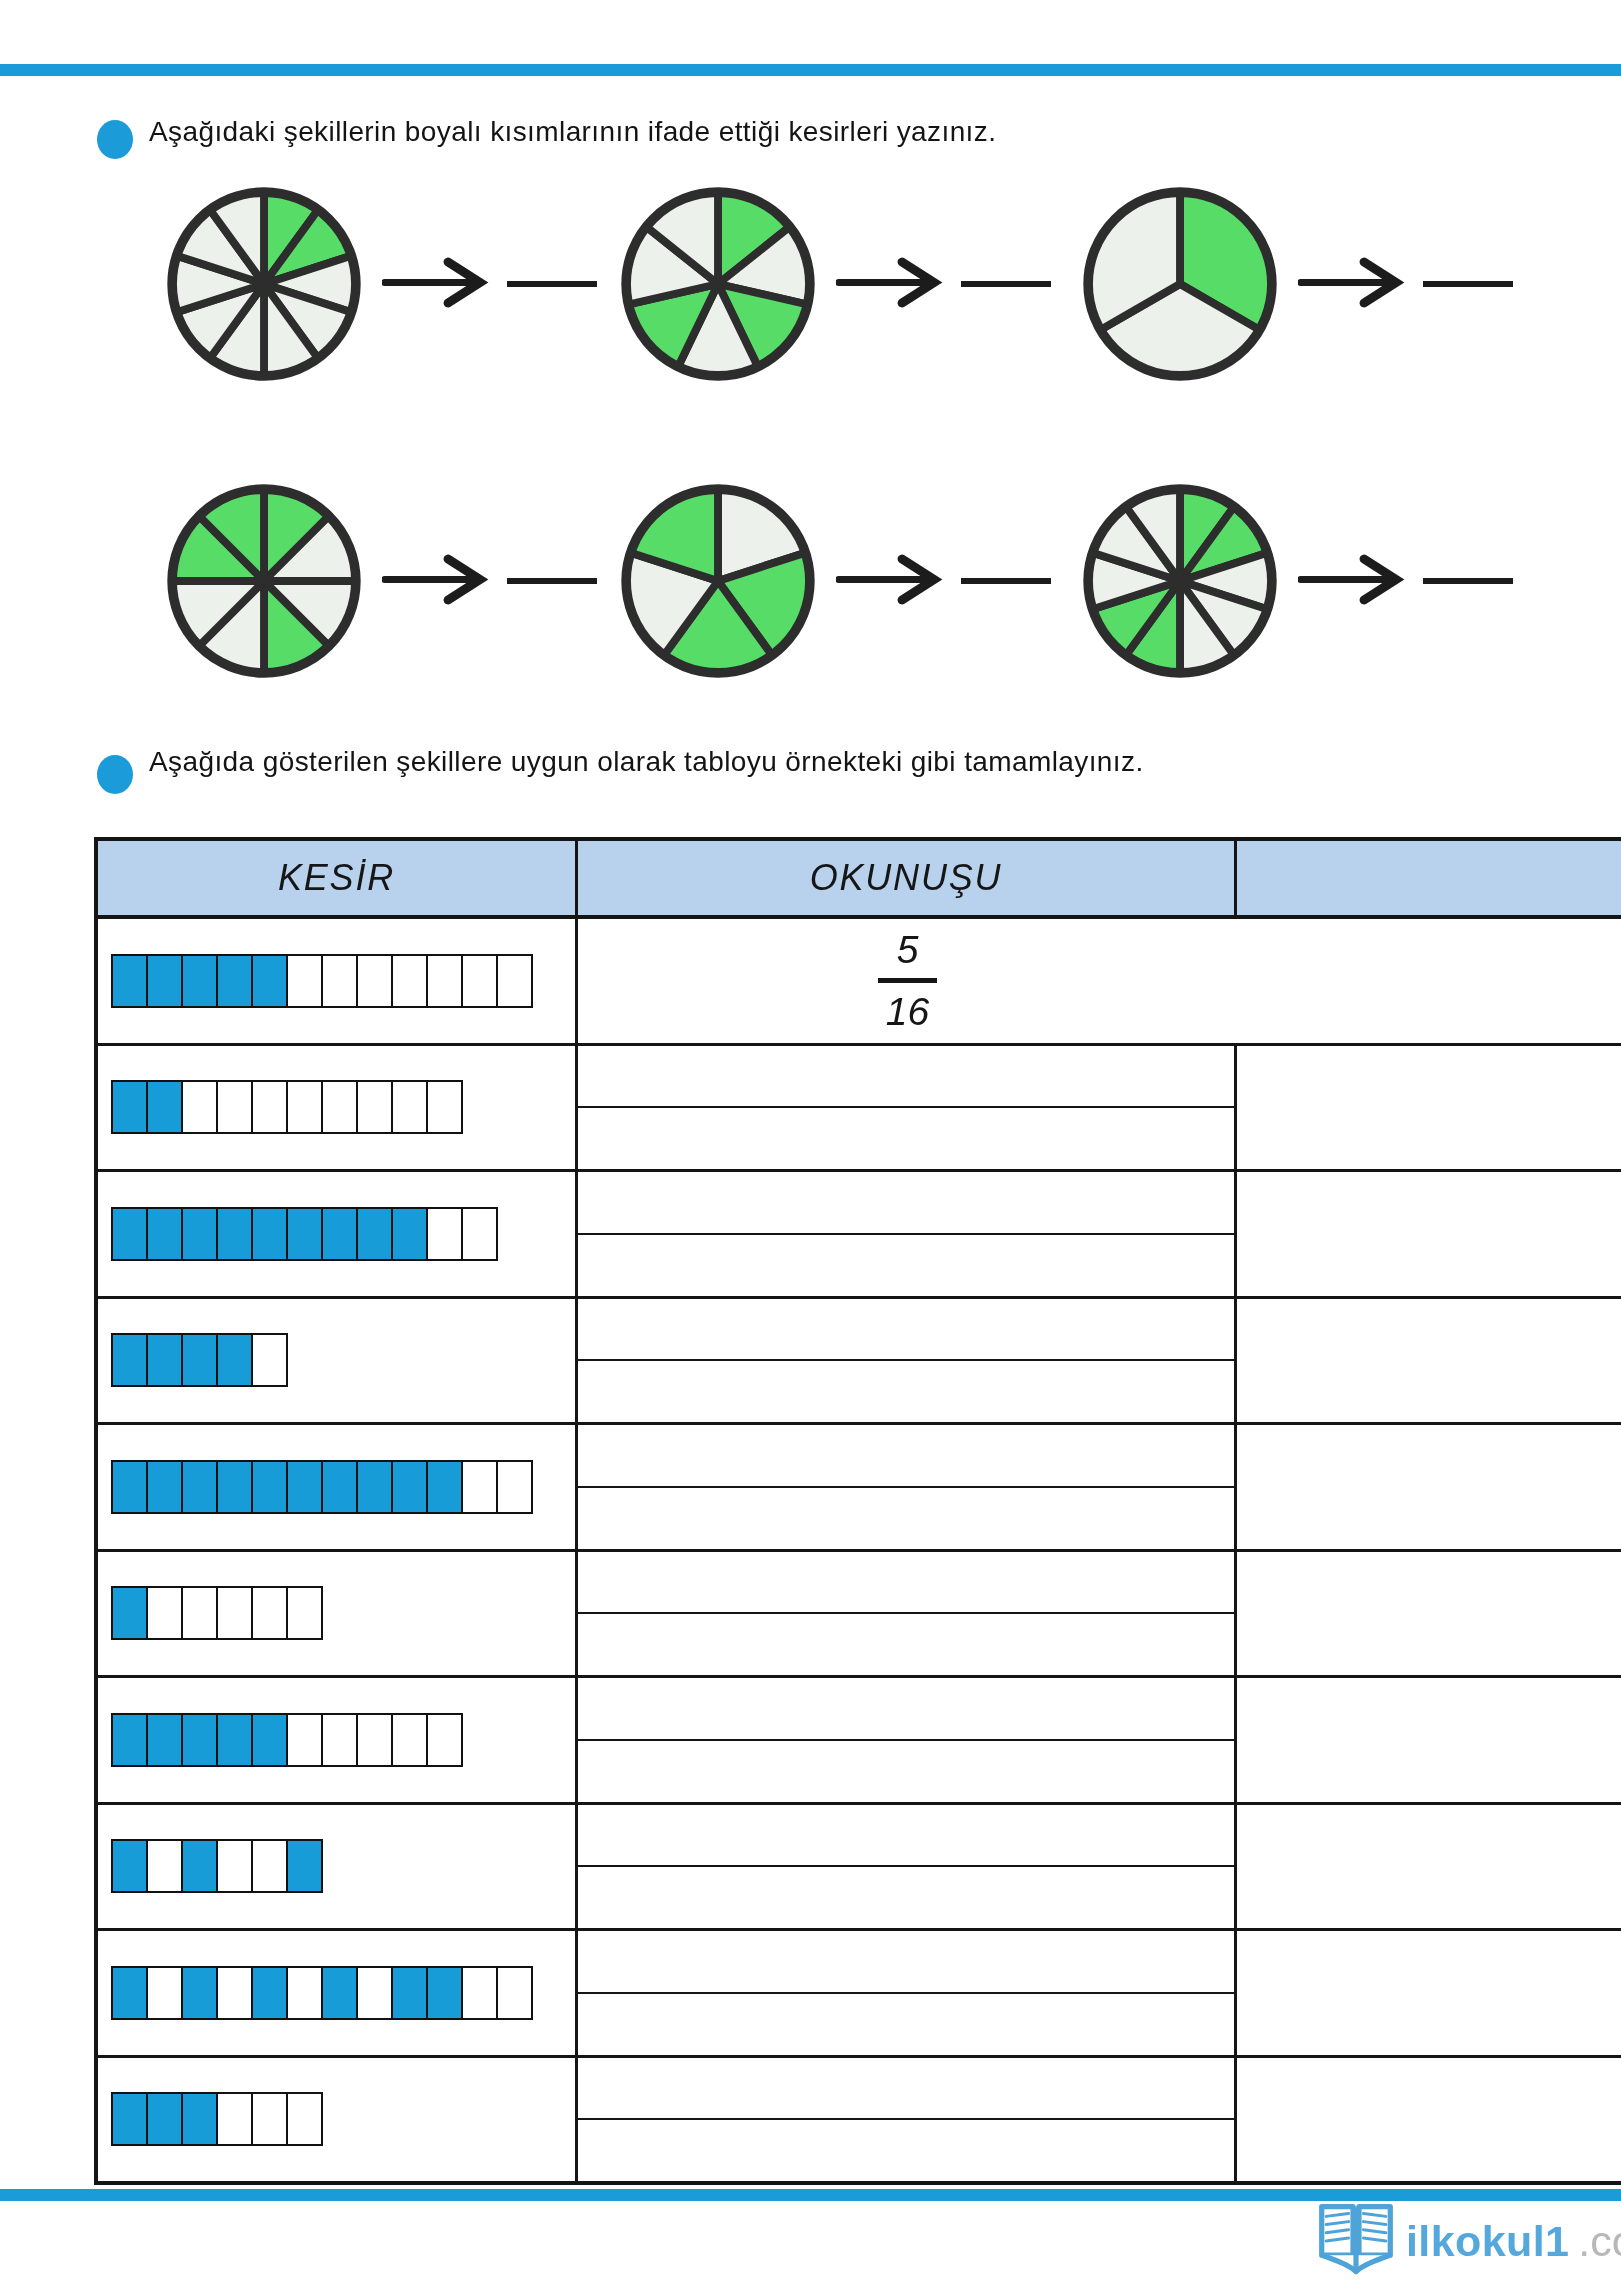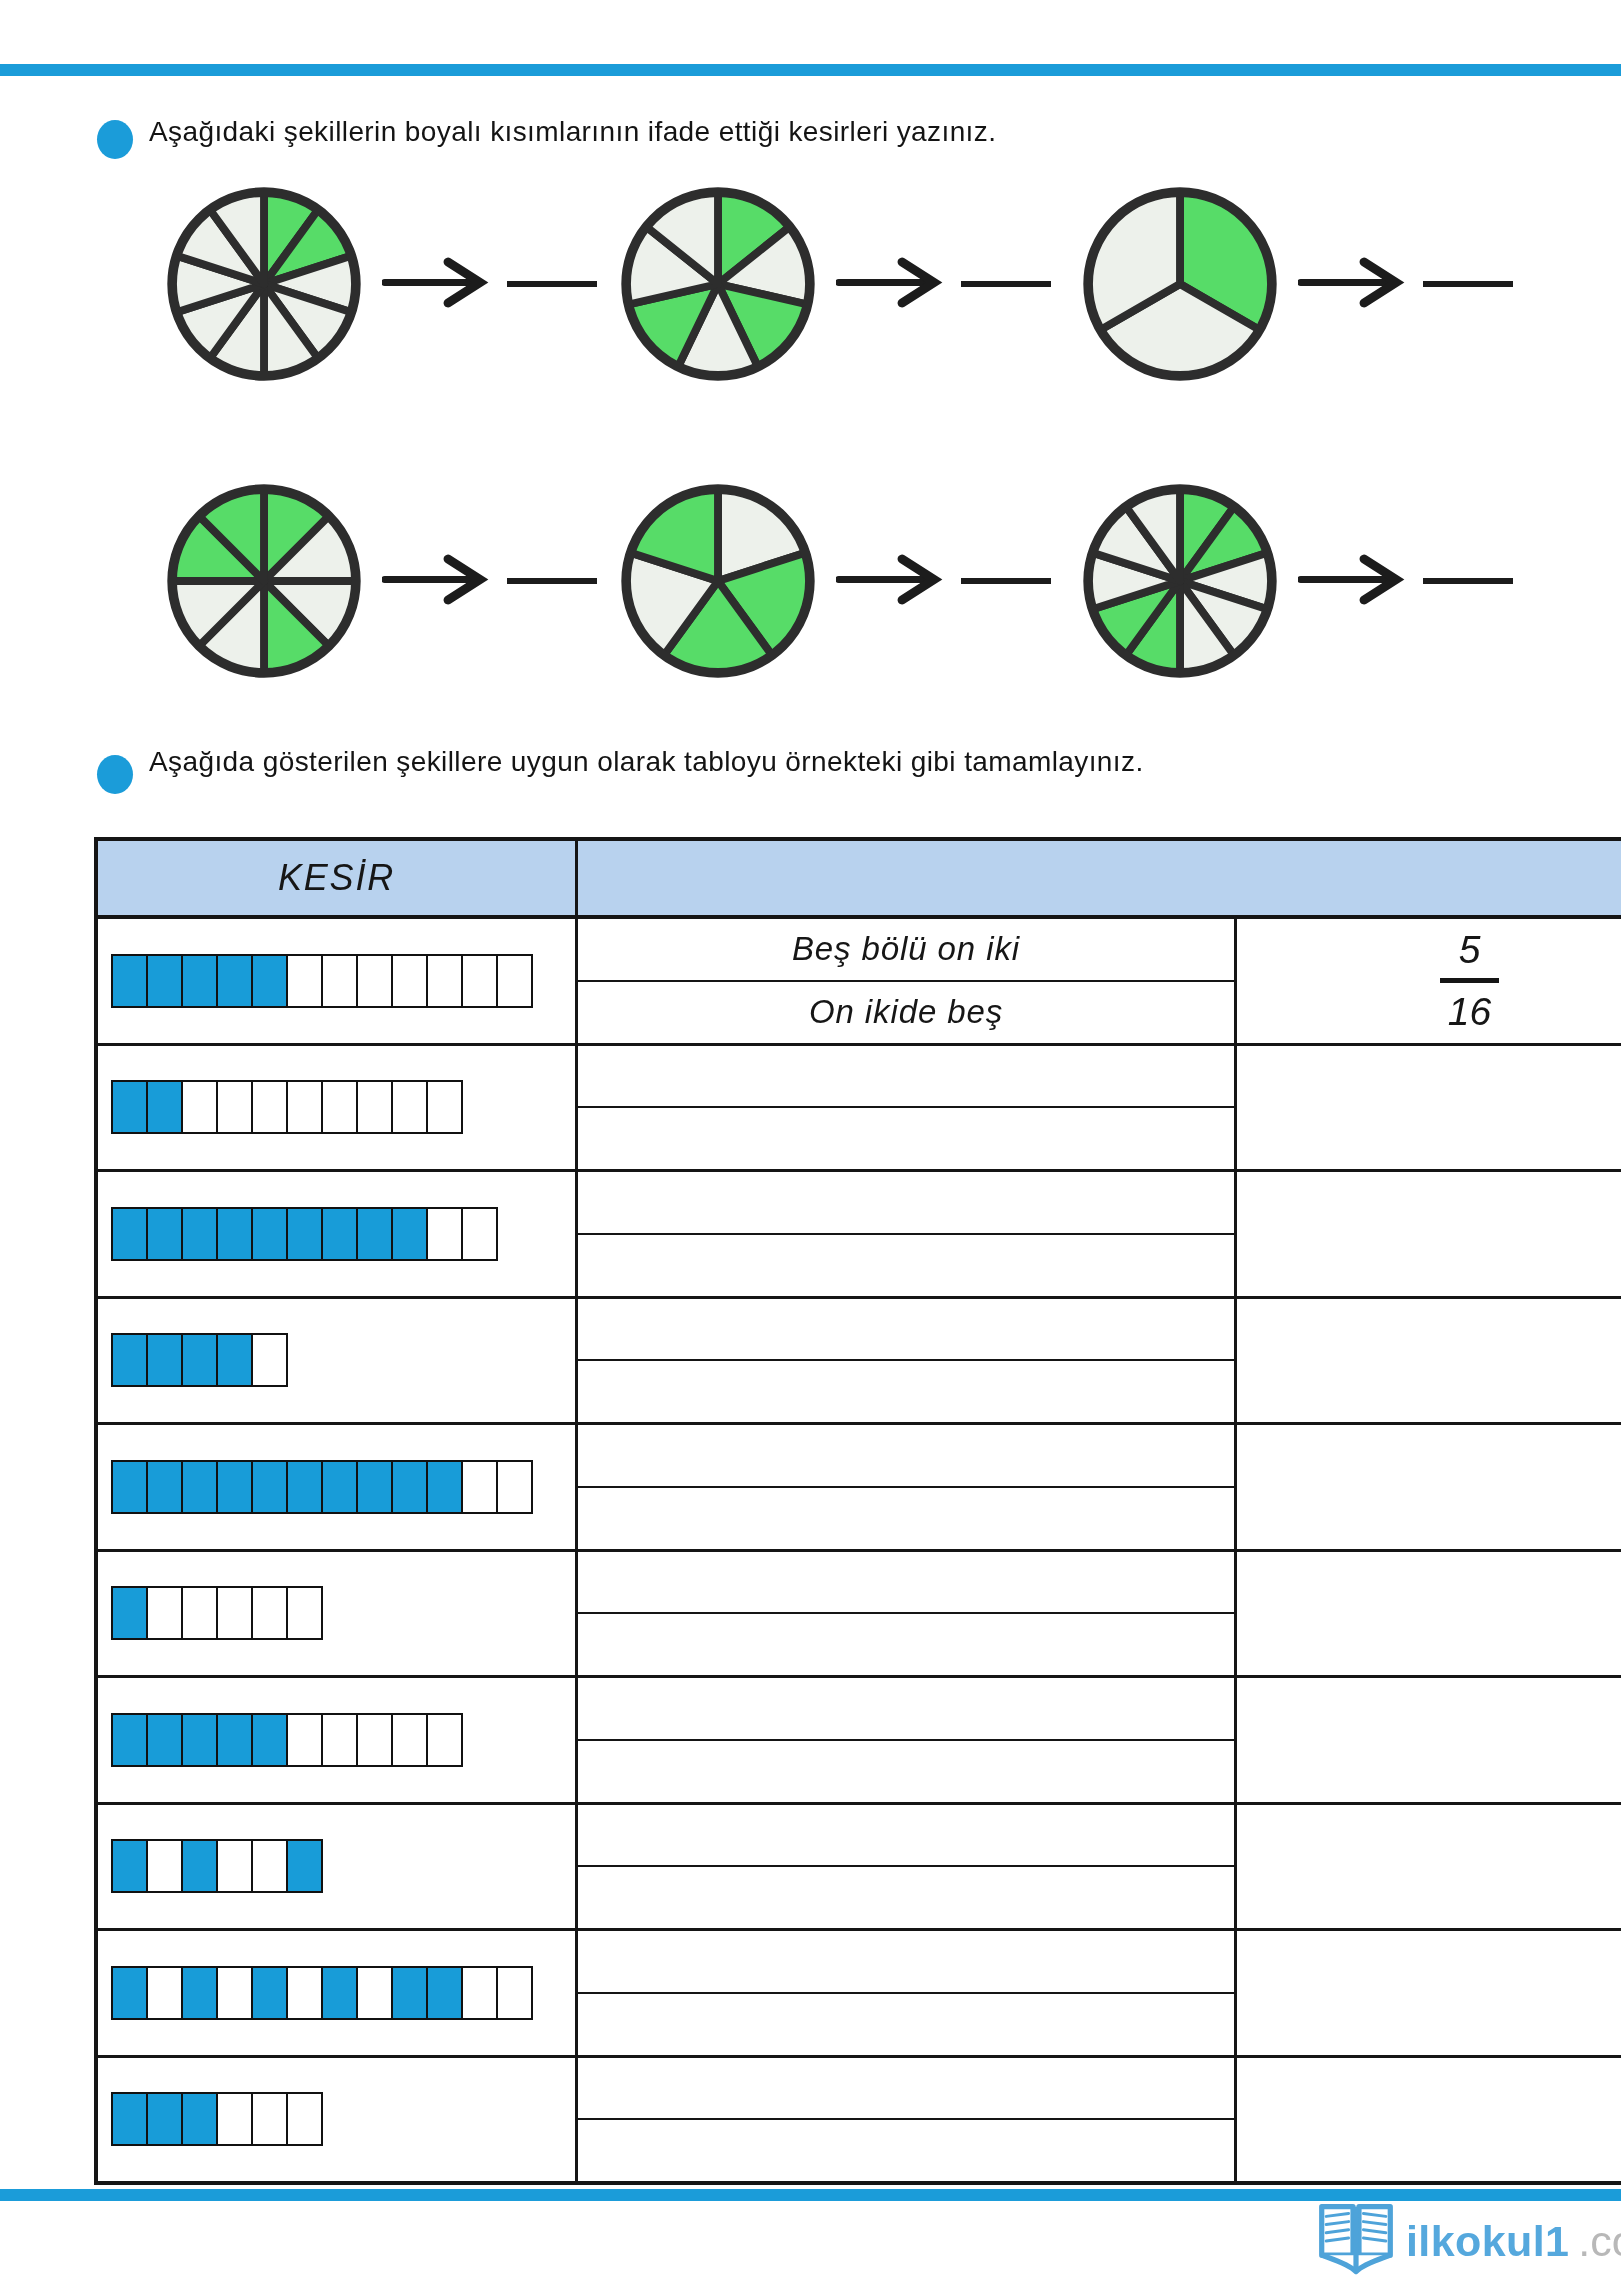--- a/index.html
+++ b/index.html
@@ -148,43 +148,40 @@
   </svg></div>
   <div class="ans-line"></div>
 </div>
 
 <div class="bullet" style="left: 97px; top: 755px; background: rgb(27, 156, 217);"></div>
 <div class="instr" style="left:149px;top:746px;">Aşağıda gösterilen şekillere uygun olarak tabloyu örnekteki gibi tamamlayınız.</div>
 
 <div class="table">
   <div class="thead" style="background: rgb(184, 210, 238);">
     <div class="hcell colline">KESİR</div>
+    <div class="hcell colline">OKUNUŞU</div>
   </div>
 
 <div class="trow">
     <div class="tcell kesir colline">
         <div class="bar">
           <div class="cell" style="background:#189cd8"></div>
           <div class="cell" style="background:#189cd8"></div>
           <div class="cell" style="background:#189cd8"></div>
           <div class="cell" style="background:#189cd8"></div>
           <div class="cell" style="background:#189cd8"></div>
           <div class="cell" style=""></div>
           <div class="cell" style=""></div>
           <div class="cell" style=""></div>
           <div class="cell" style=""></div>
           <div class="cell" style=""></div>
           <div class="cell" style=""></div>
           <div class="cell" style=""></div>
         </div>
       </div>
-    <div class="tcell okunus colline">
-      <div class="half top">Beş bölü on iki</div>
-      <div class="half">On ikide beş</div>
-    </div>
     <div class="tcell yazilis">
         <div class="frac">
          <div>5</div>
          <div class="fline"></div>
          <div>16</div>
        </div>
       </div>
     </div>
     <div class="trow">
     <div class="tcell kesir colline">

